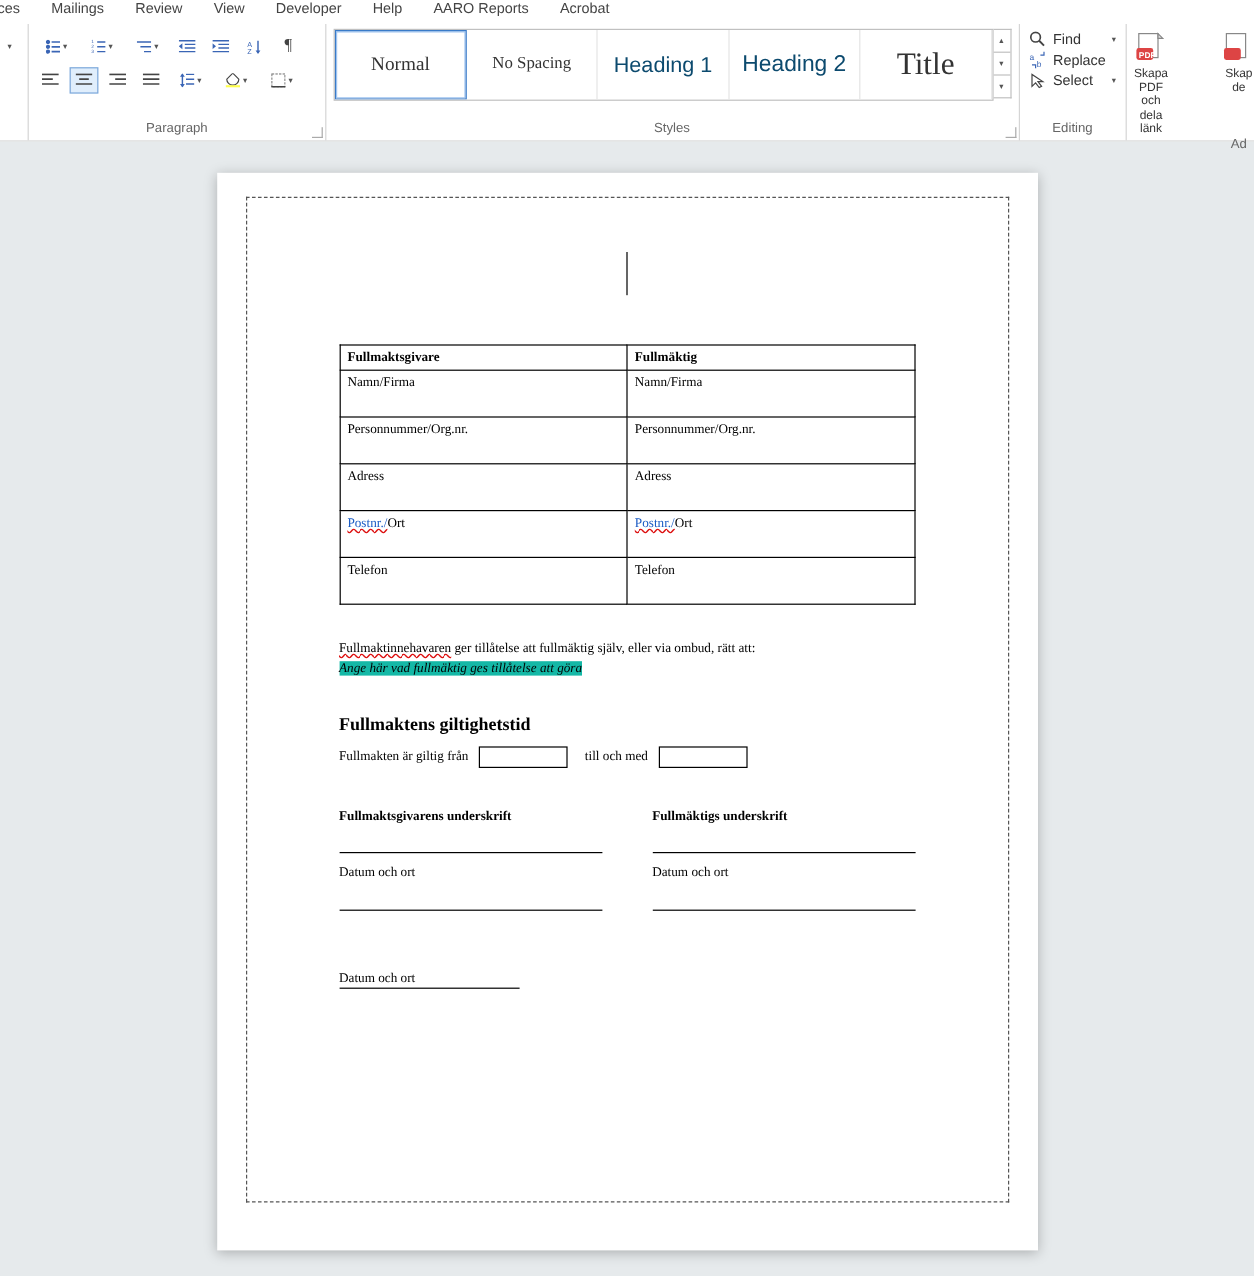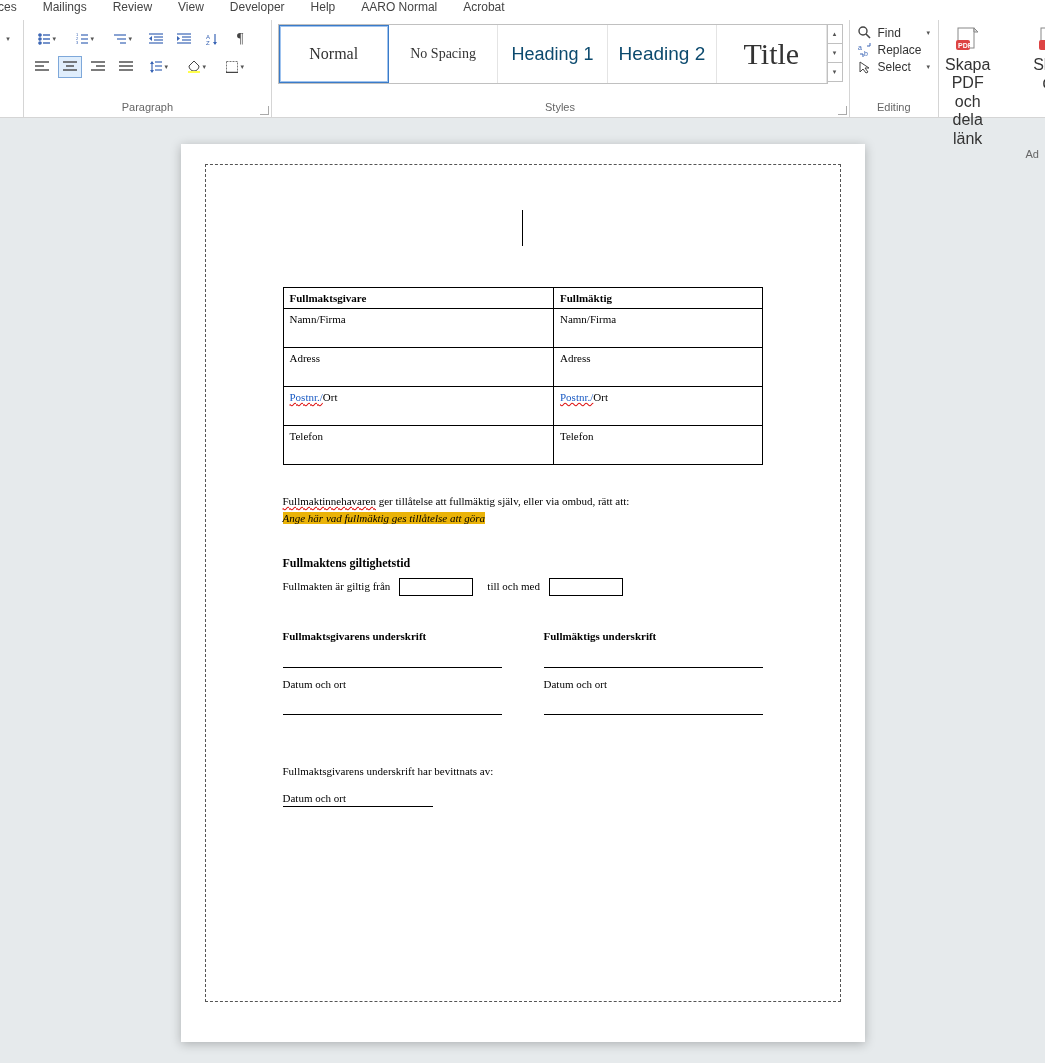--- a/index.html
+++ b/index.html
@@ -30,79 +30,79 @@
   .tbtn.active{background:#e0eefc;border:1px solid #7ea8da;}
   svg{display:block;}
 
   
   .group.styles{flex:0 0 auto;width:565px;}
   .styles-inner{display:flex;height:58px;}
   .gallery{display:flex;flex:1;border:1px solid #c0c0c0;height:58px;overflow:hidden;}
   .style-item{border-right:1px solid #e4e4e4;width:110px;display:flex;align-items:center;justify-content:center;font-family:Georgia,serif;font-size:16px;color:#333;cursor:pointer;}
   .style-item.sel{border:1px solid #3a7bc8;box-shadow:inset 0 0 0 1px #9fc3ef;}
   .style-item.heading{color:#0c4a6e;font-family:"Segoe UI",Arial,sans-serif;font-size:18px;}
-  .style-item.title{font-size:30px;font-family:Georgia,serif;}
+  .style-item.title{font-size:26px;font-family:Georgia,serif;}
   .gallery-spin{width:14px;display:flex;flex-direction:column;border:1px solid #c0c0c0;border-left:none;}
   .gallery-spin div{flex:1;display:flex;align-items:center;justify-content:center;font-size:7px;color:#555;border-bottom:1px solid #c0c0c0;}
   .gallery-spin div:last-child{border-bottom:none;}
 
   
   .group.editing{width:80px;}
   .editing-items{display:flex;flex-direction:column;gap:3px;padding-top:2px;}
   .ed{display:flex;align-items:center;gap:6px;font-size:12px;color:#333;cursor:pointer;padding:0 2px;}
   .ed .ic{width:14px;height:14px;display:flex;align-items:center;justify-content:center;}
   .ed .mini-drop{font-size:7px;margin-left:auto;color:#555;}
 
   
   .group.pdf{width:94px;}
   .pdf-items{display:flex;gap:2px;padding-top:2px;}
   .bigbtn{display:flex;flex-direction:column;align-items:center;width:60px;cursor:pointer;}
   .bigbtn.small{width:32px;margin-left:43px;}
   .bigbtn .ic{width:28px;height:28px;display:flex;align-items:center;justify-content:center;}
-  .bigbtn .lbl{font-size:16px;text-align:center;line-height:1.15;margin-top:2px;color:#333;}
+  .bigbtn .lbl{font-size:10px;text-align:center;line-height:1.15;margin-top:2px;color:#333;}
 
   
   .canvas{background:#e6eaec;display:flex;justify-content:center;padding:26px 0 40px;}
   .page{width:636px;background:#fff;box-shadow:0 2px 10px rgba(0,0,0,0.25);padding:20px 24px 40px 24px;font-family:Georgia,serif;color:#000;}
   .page-inner{border:1px dashed #555;padding:26px 22px 50px 22px;min-height:760px;}
 
   .doc-title{font-size:36px;text-align:center;margin:18px 0 36px 0;font-weight:400;position:relative;}
   .doc-title .cursor{display:inline-block;width:0;border-left:1.2px solid #000;height:36px;vertical-align:-4px;}
 
   table.doc{border-collapse:collapse;width:480px;margin:0 auto;}
   table.doc td,table.doc th{border:1px solid #000;padding:4px 6px;font-size:11px;font-weight:400;text-align:left;font-family:Georgia,serif;}
   table.doc th{font-weight:700;}
   .cell-tall{height:30px;vertical-align:top;}
 
   .body-txt{width:480px;margin:28px auto 0 auto;font-size:11px;line-height:1.5;font-family:Georgia,serif;}
   .redwave{text-decoration:underline wavy #d11;text-decoration-skip-ink:none;}
-  .hl{background:#eab308;font-style:italic;}
+  .hl{background:#14b8a6;font-style:italic;}
   .bluelink{color:#1a5bc4;text-decoration:underline;text-decoration-style:solid;}
   .bluelink.red{text-decoration-color:#d11;text-decoration-style:wavy;}
 
-  .section-h{font-weight:700;font-size:12px;margin:10px 0 6px 0;}
+  .section-h{font-weight:700;font-size:15px;margin:10px 0 6px 0;}
   .fillbox{display:inline-block;width:72px;height:16px;border:1px solid #000;vertical-align:middle;margin:0 6px;}
 
   .sig-cols{display:flex;gap:42px;margin-top:32px;}
   .sig-col{width:220px;}
   .sig-col .lab{font-weight:700;font-size:11px;}
   .sig-col .line{border-bottom:1px solid #000;height:20px;margin:2px 0 8px 0;}
   .sig-col .sublab{font-size:11px;}
 </style>
 </head>
 <body>
 
 <div class="menubar">
   <span>ces</span>
   <span>Mailings</span>
   <span>Review</span>
   <span>View</span>
   <span>Developer</span>
   <span>Help</span>
-  <span>AARO Normal</span>
+  <span>AARO Reports</span>
   <span>Acrobat</span>
 </div>
 
 <div class="ribbon">
 
   <div class="group clipboard">
     <div class="para-rows">
       <div class="btnrow">
         <div class="tbtn" style="width:12px;">
           <span class="drop">▾</span>
@@ -348,20 +348,24 @@
 
       <table class="doc">
         <tbody>
             <tr>
           <th>Fullmaktsgivare</th>
           <th>Fullmäktig</th>
         </tr>
         <tr>
               <td class="cell-tall">Namn/Firma</td>
               <td class="cell-tall">Namn/Firma</td>
+            </tr>
+        <tr>
+              <td class="cell-tall">Personnummer/Org.nr.</td>
+              <td class="cell-tall">Personnummer/Org.nr.</td>
             </tr>
         <tr>
               <td class="cell-tall">Adress</td>
               <td class="cell-tall">Adress</td>
             </tr>
         <tr>
           <td class="cell-tall"><span class="bluelink red">Postnr./</span><span>Ort</span></td>
           <td class="cell-tall"><span class="bluelink red">Postnr./</span><span>Ort</span></td>
         </tr>
         <tr>
@@ -393,20 +397,19 @@
         </div>
         <div class="sig-col">
           <div class="lab">Fullmäktigs underskrift</div>
           <div class="line"></div>
           <div class="sublab">Datum och ort</div>
           <div class="line"></div>
         </div>
       </div>
 
       <div class="body-txt" style="margin-top:40px;">
-        <div>Fullmaktsgivarens underskrift har bevittnats av:</div>
         <div style="margin-top:10px;">Datum och ort</div>
         <div class="line" style="border-bottom:1px solid #000;width:150px;"></div>
       </div>
 
     </div>
   </div>
 </div>
 
 </body></html>

